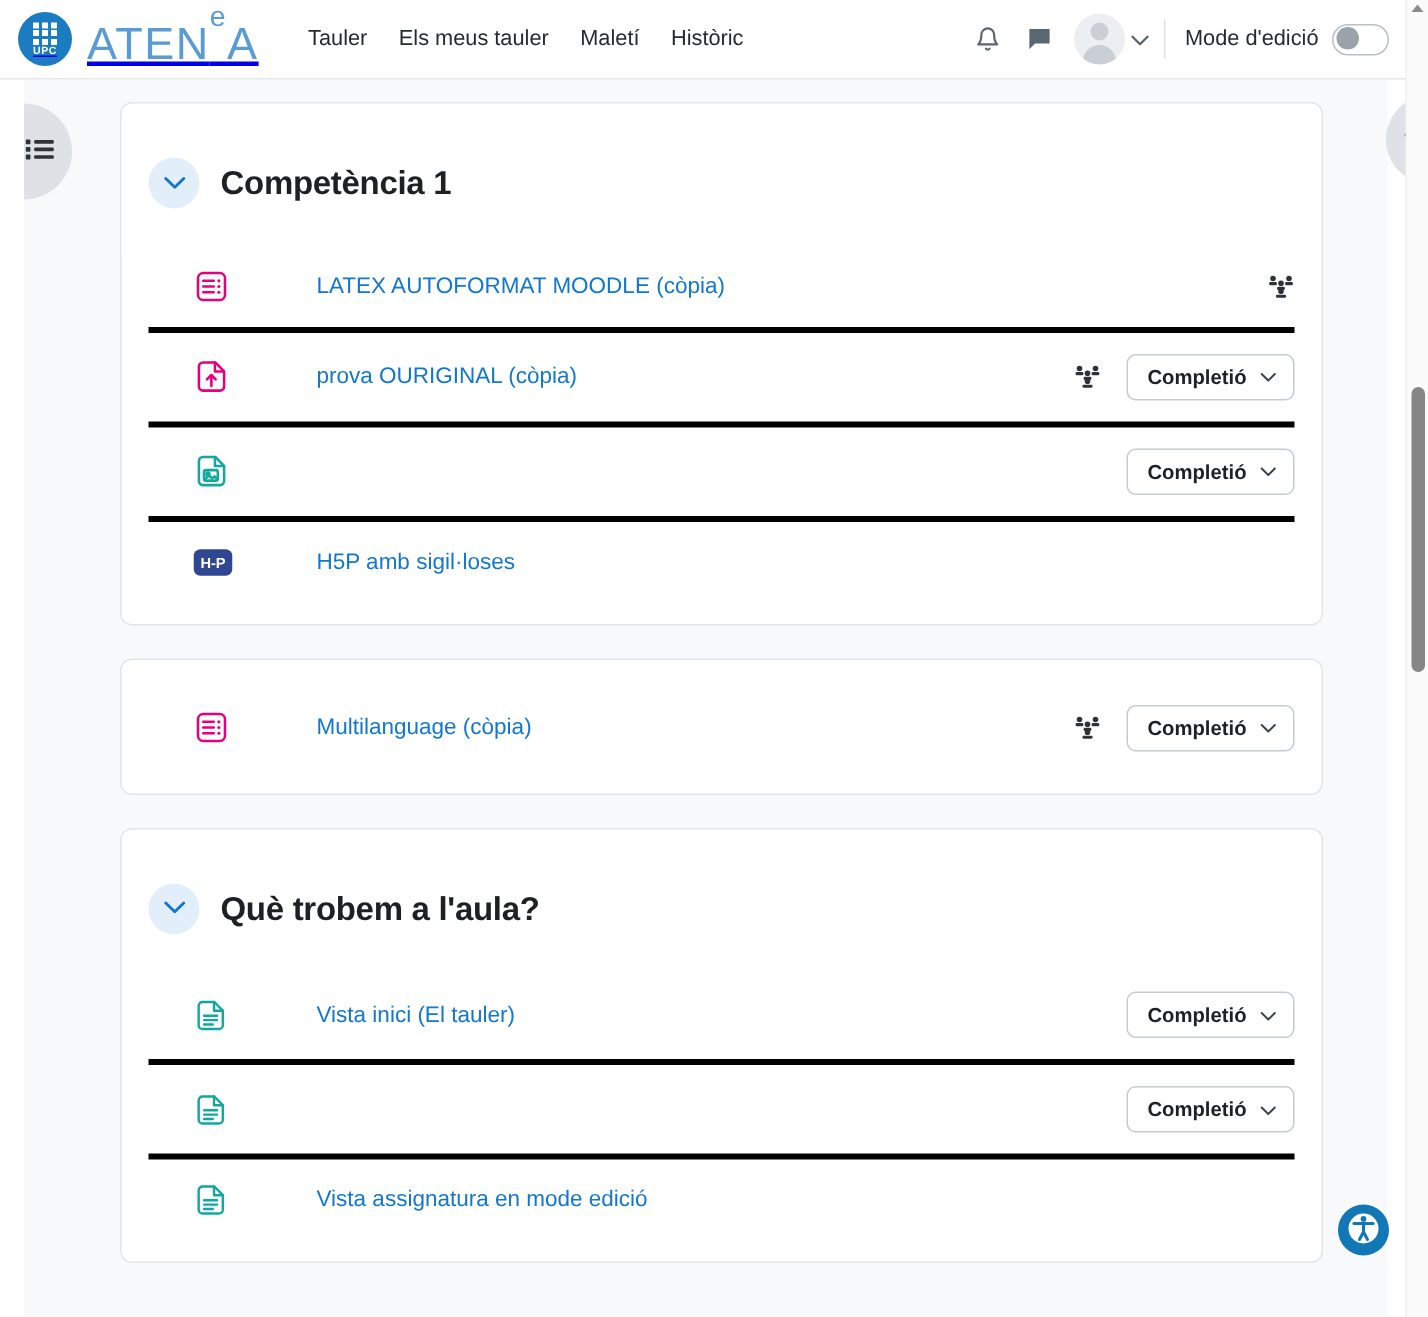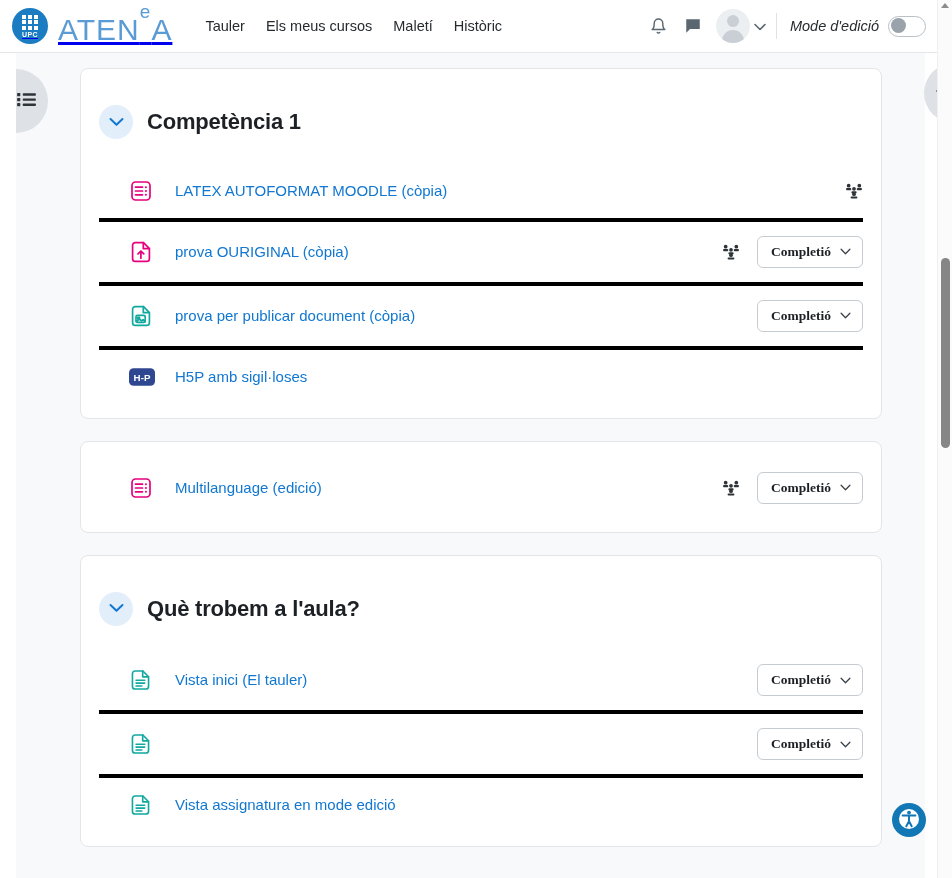--- a/index.html
+++ b/index.html
@@ -78,21 +78,21 @@
   }
   .avatar::after {
     content:""; position:absolute; width:22px; height:13px; border-radius:11px 11px 0 0;
     background:#c9cfd4; left:6px; top:21px;
   }
   .chev { color:#5b6770; font-size:13px; }
   .nav-sep {
     width:1px; height:26px; background:#dfe3e6; margin:0 13px 0 10px;
   }
   .edit-mode-wrap { display:flex; align-items:center; gap:9px; }
-  .edit-mode-label { font-size: 14.5px; color:#262b30; white-space:nowrap;font-style:italic; }
+  .edit-mode-label { font-size: 14.5px; color:#262b30; white-space:nowrap; }
   .toggle {
     width: 38px; height: 21px; border-radius: 11px;
     border: 1px solid #b9c0c6; background: #fff;
     position: relative; cursor: pointer;
   }
   .toggle .knob {
     position:absolute; left:2px; top:1.5px;
     width:15px; height:15px; border-radius:50%; background:#9aa3ab;
   }
 
@@ -156,32 +156,33 @@
     display: flex; align-items: center;
     border-top: 4px solid #000000;
     padding: 14px 0 14px 30px;
     min-height: 54px;
   }
   .activity.first { border-top: none; }
   .act-icon { flex: none; width: 34px; height: 26px; margin-right: 12px; display:flex; align-items:center;}
   .act-name {
     color: #1177d1; font-size: 15px; text-decoration: none;
     line-height: 20px;
+    margin-left: 36px;
   }
   .act-right {
     margin-left: auto; display: flex; align-items: center; gap: 17px;
   }
   .group-icon { color:#2d3338; display:flex; align-items:center; }
   .completion-btn {
     border: 1px solid #c6cbd0; background: #fff;
     border-radius: 6px; padding: 7px 11px 7px 13px;
     font-size: 13.5px; font-weight: bold; color: #1d2125;
     display:flex; align-items:center; gap: 9px;
     cursor: pointer; white-space: nowrap;
-    font-family: Liberation Serif, serif;
+    font-family: Liberation Sans, sans-serif;
   }
   .completion-btn .cb-chev { font-weight: normal; font-size: 12px; color:#3b4248; }
 
   
   .a11y-fab {
     position: absolute; right: 30px; bottom: 41px;
     width: 34px; height: 34px; border-radius: 50%;
     background: #1177b5; border:none; cursor:pointer;
     display:flex; align-items:center; justify-content:center;
     z-index: 35;
@@ -226,21 +227,21 @@
           <i></i>
           <i></i>
       </span>
       <span class="upc-word">UPC</span>
     </span>
     <span class="atenea-wordmark"><span>ATEN</span><sup>e</sup><span>A</span></span>
   </a>
 
   <nav class="primary-nav">
     <a href="#">Tauler</a>
-    <a href="#">Els meus cursos</a>
+    <a href="#">Els meus tauler</a>
     <a href="#">Maletí</a>
     <a href="#">Històric</a>
   </nav>
 
   <div class="nav-right">
     <button class="icon-btn" aria-label="notifications">
       <svg width="17" height="18" viewBox="0 0 24 24" fill="none" stroke="#5b6770" stroke-width="2" stroke-linecap="round" stroke-linejoin="round">
         <path d="M18 8A6 6 0 0 0 6 8c0 7-3 9-3 9h18s-3-2-3-9"></path>
         <path d="M13.73 21a2 2 0 0 1-3.46 0"></path>
       </svg>
@@ -368,21 +369,20 @@
       <div class="activity">
         <span class="act-icon">
           <svg width="24" height="24" viewBox="0 0 24 24" fill="none" stroke="#11a8a0" stroke-width="1.7" stroke-linecap="round" stroke-linejoin="round">
             <path d="M14.5 2.6H6.3A2.7 2.7 0 0 0 3.6 5.3v13.4a2.7 2.7 0 0 0 2.7 2.7h11.4a2.7 2.7 0 0 0 2.7-2.7V8.6z"></path>
             <path d="M14.3 2.6v6.1h6"></path>
             <rect x="7" y="11.4" width="9.2" height="7" rx="1.3"></rect>
             <circle cx="9.6" cy="14" r="1"></circle>
             <path d="M7.4 17.6l2.9-2.6 2.2 1.9 1.6-1.3 2 2"></path>
           </svg>
         </span>
-        <a class="act-name" href="#">prova per publicar document (còpia)</a>
         <div class="act-right">
           <button class="completion-btn">
             <span>Completió</span>
             <span class="cb-chev">
               <svg width="11" height="7" viewBox="0 0 12 8" fill="none" stroke="#3b4248" stroke-width="1.5" stroke-linecap="round" stroke-linejoin="round">
                   <path d="M1 1.5 6 6.5 11 1.5"></path>
                 </svg>
             </span>
           </button>
         </div>
@@ -405,21 +405,21 @@
       <div class="activity first">
         <span class="act-icon">
           <svg width="24" height="24" viewBox="0 0 24 24" fill="none" stroke="#e6007e" stroke-width="1.7">
             <rect x="3" y="3" width="18" height="18" rx="3.5"></rect>
             <path d="M6.5 8.2h7M6.5 12h7M6.5 15.8h7" stroke-linecap="round"></path>
             <circle cx="16.9" cy="8.2" r="1.05" fill="#e6007e" stroke="none"></circle>
             <circle cx="16.9" cy="12" r="1.05" fill="#e6007e" stroke="none"></circle>
             <circle cx="16.9" cy="15.8" r="1.05" fill="#e6007e" stroke="none"></circle>
           </svg>
         </span>
-        <a class="act-name" href="#">Multilanguage (edició)</a>
+        <a class="act-name" href="#">Multilanguage (còpia)</a>
         <div class="act-right">
           <span class="group-icon">
             <svg width="18" height="16" viewBox="0 0 20 18" fill="#2d3338">
               <circle cx="4" cy="3" r="2.1"></circle>
                 <rect x="1.1" y="5.6" width="5.8" height="2.5" rx="1"></rect>
               <circle cx="16" cy="3" r="2.1"></circle>
                 <rect x="13.1" y="5.6" width="5.8" height="2.5" rx="1"></rect>
               <circle cx="10" cy="6.6" r="2.1"></circle>
                 <rect x="7.1" y="9.2" width="5.8" height="2.5" rx="1"></rect>
               <circle cx="10" cy="12.6" r="2.1"></circle>

